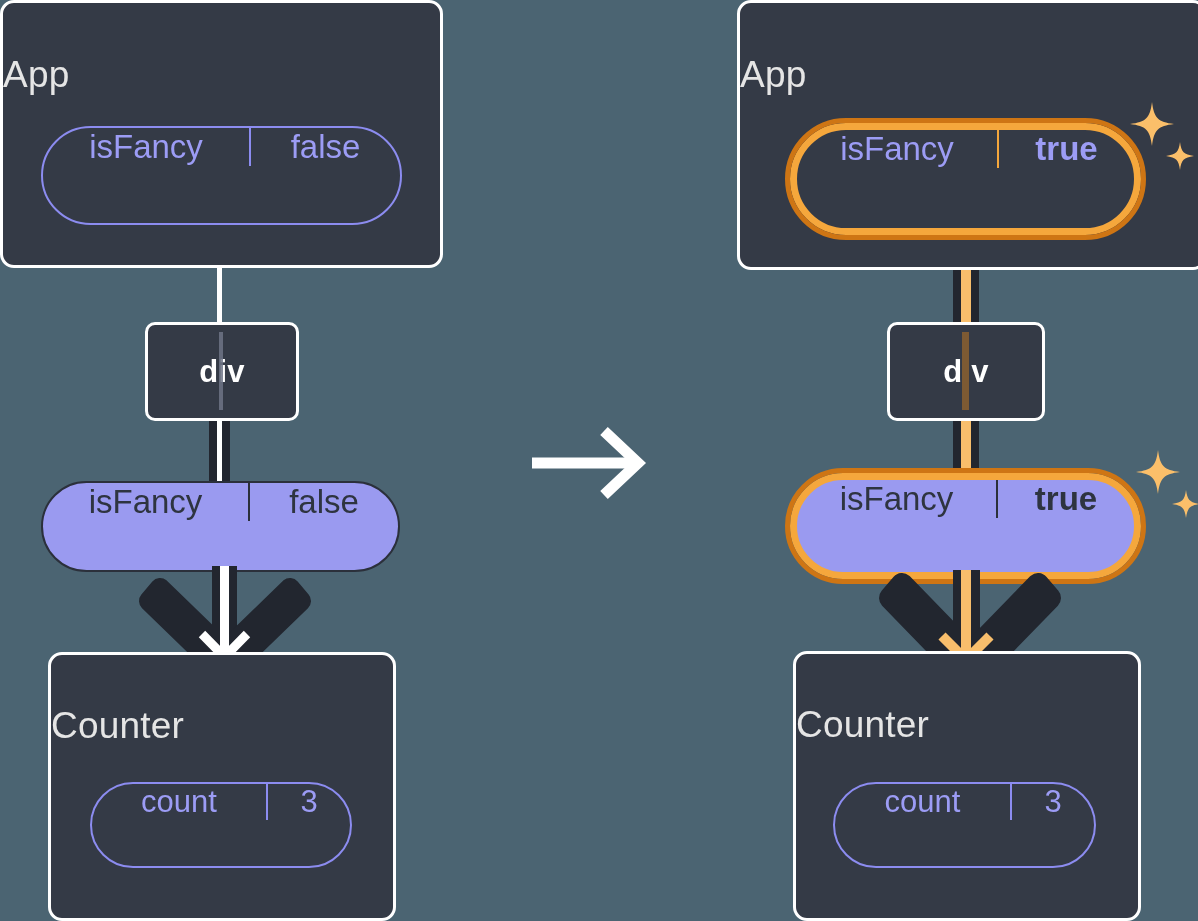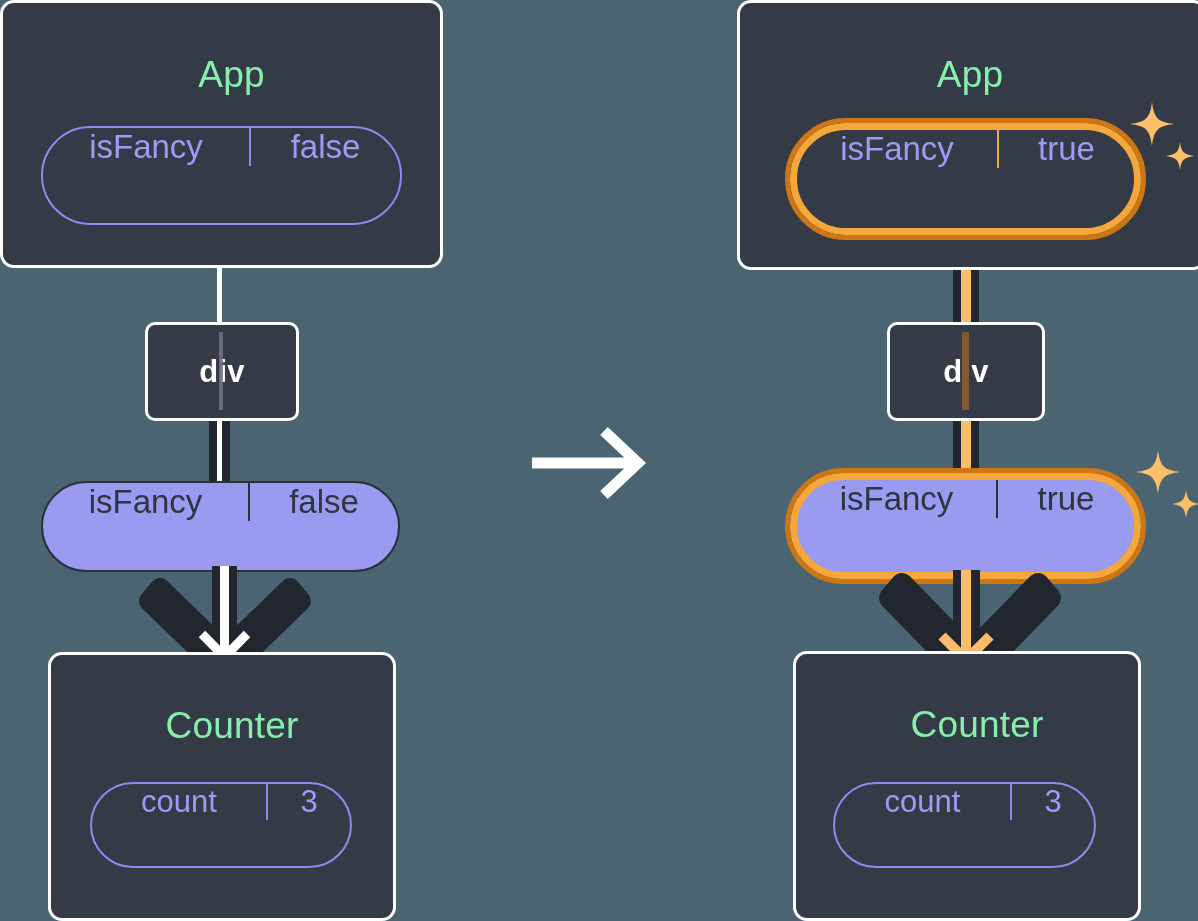--- a/index.html
+++ b/index.html
@@ -22,27 +22,25 @@
   .comp-box {
     position: absolute;
     background: #343A46;
     border: 3px solid #FFFFFF;
     border-radius: 14px;
     box-sizing: border-box;
   }
   .comp-title {
     position: absolute;
     left: 0; right: 0;
-    text-align: center;
-    color: #86efac;
+    color: #e5e5e5;
     font-size: 37px;
     font-weight: 400;
     letter-spacing: 0.2px;
     white-space: nowrap;
-    margin-left: 20px;
   }
   .tag-box {
     position: absolute;
     background: #343A46;
     border: 3px solid #FFFFFF;
     border-radius: 10px;
     box-sizing: border-box;
     display: flex;
     align-items: center;
     justify-content: center;
@@ -89,21 +87,21 @@
   
   .pill.hl {
     border: 7px solid #F5A73C;
     outline: 5px solid #CE7514;
     outline-offset: 0px;
   }
   .pill.hl.outline { background: transparent; }
   .pill.hl.outline .cell.val { border-left: 2px solid #F5A73C; }
   .pill.hl.filled { background: #9A9AF0; }
 
-  .bold-val { font-weight: 400; }
+  .bold-val { font-weight: 700; }
 
   
   .wire { position: absolute; }
 
   
   .wire.white-line { background: #FFFFFF; }
 
   
   .wire.dark { background: #22262F; }
   .wire.inner-white { background: #FFFFFF; }

